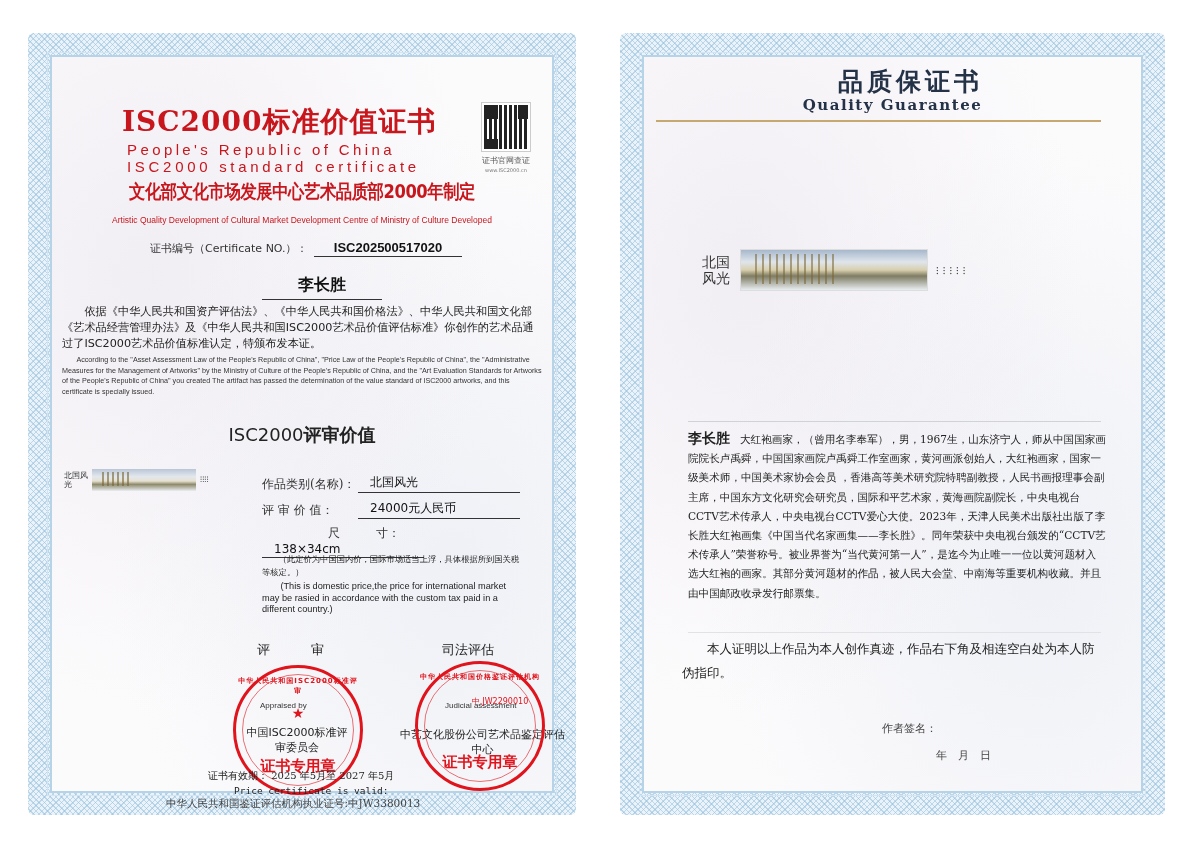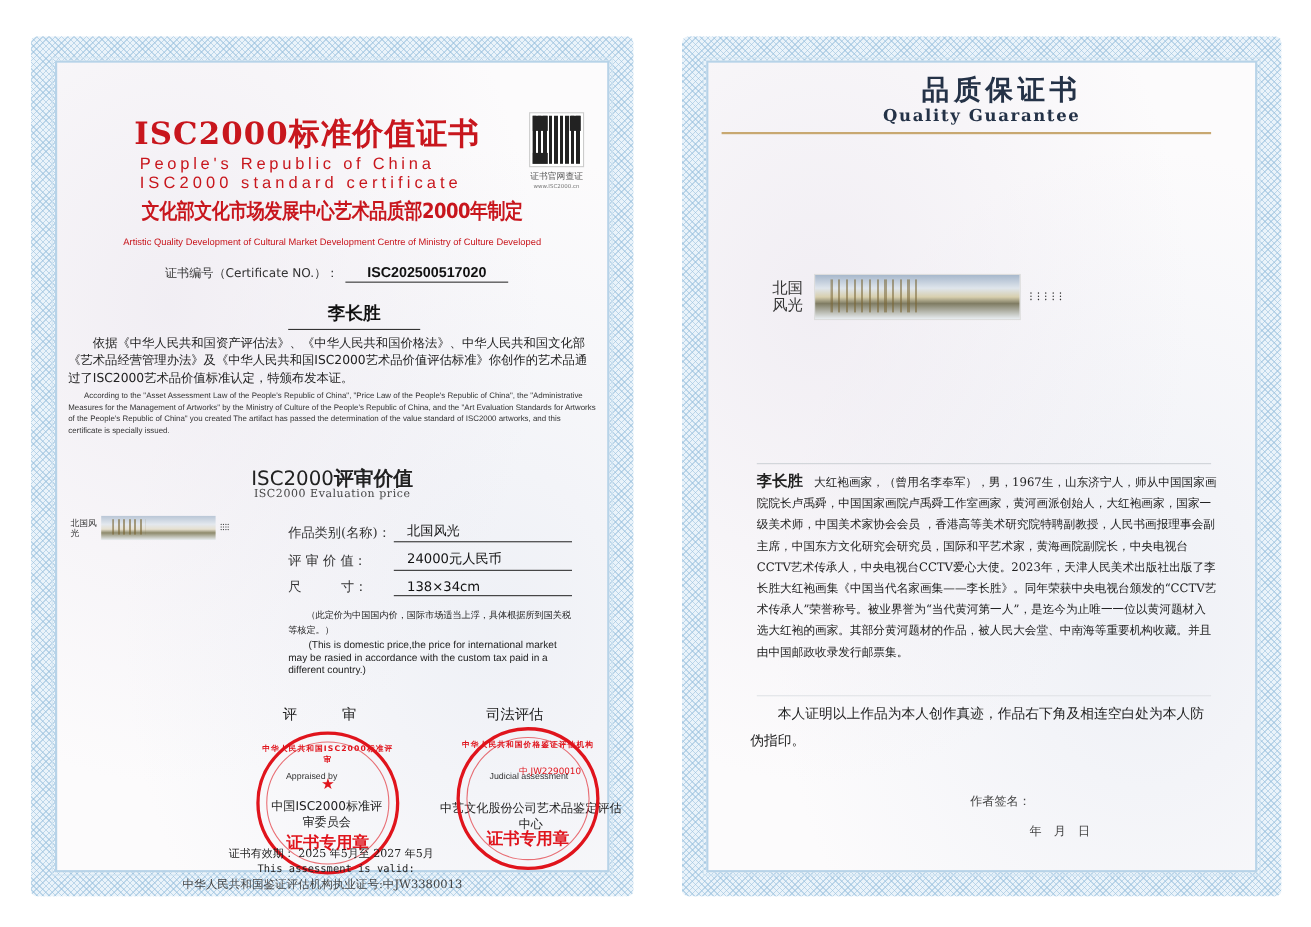--- a/index.html
+++ b/index.html
@@ -59,21 +59,21 @@
   .painting-small { left: 12px; top: 410px; width: 180px; height: 25px; display: flex; align-items: center; gap: 4px; }
   .calli { font-family: "DejaVu Serif", serif; font-size: 8px; color: #333; line-height: 9px; }
   .scene { width: 104px; height: 22px; background:
       linear-gradient(180deg, #b9c6d6 0%, #e3e8ee 35%, #e6e0d0 55%, #8e8a6c 70%, #e9eef2 100%);
       position: relative; }
   .scene::after { content: ""; position: absolute; left: 10px; top: 3px; width: 30px; height: 14px; background: repeating-linear-gradient(90deg, rgba(120,100,50,0.6) 0 2px, transparent 2px 5px); }
 
   .field { left: 210px; display: flex; align-items: flex-end; font-family: "DejaVu Serif", serif; font-size: 12px; color: #333; }
   .field .fl { width: 96px; white-space: nowrap; }
   .field .fv { width: 162px; border-bottom: 1px solid #333; font-family: "DejaVu Sans", sans-serif; font-size: 12px; color: #111; padding-left: 12px; padding-bottom: 1px; }
-  .f1 { top: 417px; justify-content: space-between; } .f2 { top: 443px; } .f3 { top: 468px; }
+  .f1 { top: 417px; justify-content: space-between; } .f2 { top: 443px; } .f3 { top: 468px; flex-direction: column; }
 
   .l-note-cn { left: 210px; top: 496px; width: 262px; font-size: 8.3px; line-height: 13px; color: #222; text-indent: 2em; }
   .l-note-en { left: 210px; top: 524px; width: 262px; font-family: "Liberation Sans", sans-serif; font-size: 9.2px; line-height: 11.5px; color: #222; text-indent: 2em; }
 
   .sig-label { font-size: 13px; color: #222; }
   .sig1 { left: 205px; top: 584px; letter-spacing: 14px; }
   .sig2 { left: 390px; top: 584px; }
 
   .seal { position: absolute; border: 3px solid #e0141c; border-radius: 50%; }
   .seal1 { left: 181px; top: 608px; width: 130px; height: 130px; }
@@ -135,21 +135,20 @@
     <div class="abs l-certno">ISC202500517020</div>
 
     <div class="abs l-name">李长胜</div>
 
     <div class="abs l-body-cn">依据《中华人民共和国资产评估法》、《中华人民共和国价格法》、中华人民共和国文化部《艺术品经营管理办法》及《中华人民共和国ISC2000艺术品价值评估标准》你创作的艺术品通过了ISC2000艺术品价值标准认定，特颁布发本证。</div>
     <div class="abs l-body-en">According to the "Asset Assessment Law of the People's Republic of China", "Price Law of the People's Republic of China", the "Administrative Measures for the Management of Artworks" by the Ministry of Culture of the People's Republic of China, and the "Art Evaluation Standards for Artworks of the People's Republic of China" you created The artifact has passed the determination of the value standard of ISC2000 artworks, and this certificate is specially issued.</div>
 
     <div class="abs l-eval-title">
       <span>ISC2000</span><b>评审价值</b>
     </div>
-    <div class="abs l-eval-en">ISC2000 Evaluation price</div>
 
     <div class="abs painting-small">
       <div class="calli" style="width:24px;">北国风光</div>
       <div class="scene"></div>
       <div class="calli" style="width:40px;">⁝⁝⁝⁝</div>
     </div>
 
     <div class="abs field f1">
       <span class="fl">作品类别(名称)：</span>
       <span class="fv">北国风光</span>
@@ -182,21 +181,21 @@
       <div class="seal-stamp">证书专用章</div>
     </div>
     <div class="seal seal2">
       <div class="seal-ring"></div>
       <div class="seal-arc">中华人民共和国价格鉴证评估机构</div>
       <div class="seal-star" style="font-size:8px;top:30%;margin-left:20px;">中.JW2290010</div>
       <div class="seal-stamp">证书专用章</div>
     </div>
 
     <div class="abs l-valid">证书有效期： 2025 年5月至 2027 年5月</div>
-    <div class="abs l-valid-en">This assessment is valid:</div>
+    <div class="abs l-valid-en">Price certificate is valid:</div>
     <div class="abs l-license">中华人民共和国鉴证评估机构执业证号:中JW3380013</div>
   </div>
 </div>
 
 <div class="cert cert-right">
   <div class="inner">
     <div class="abs r-title">品质保证书</div>
     <div class="abs r-title-en">Quality Guarantee</div>
     <div class="abs r-gold"></div>
 

